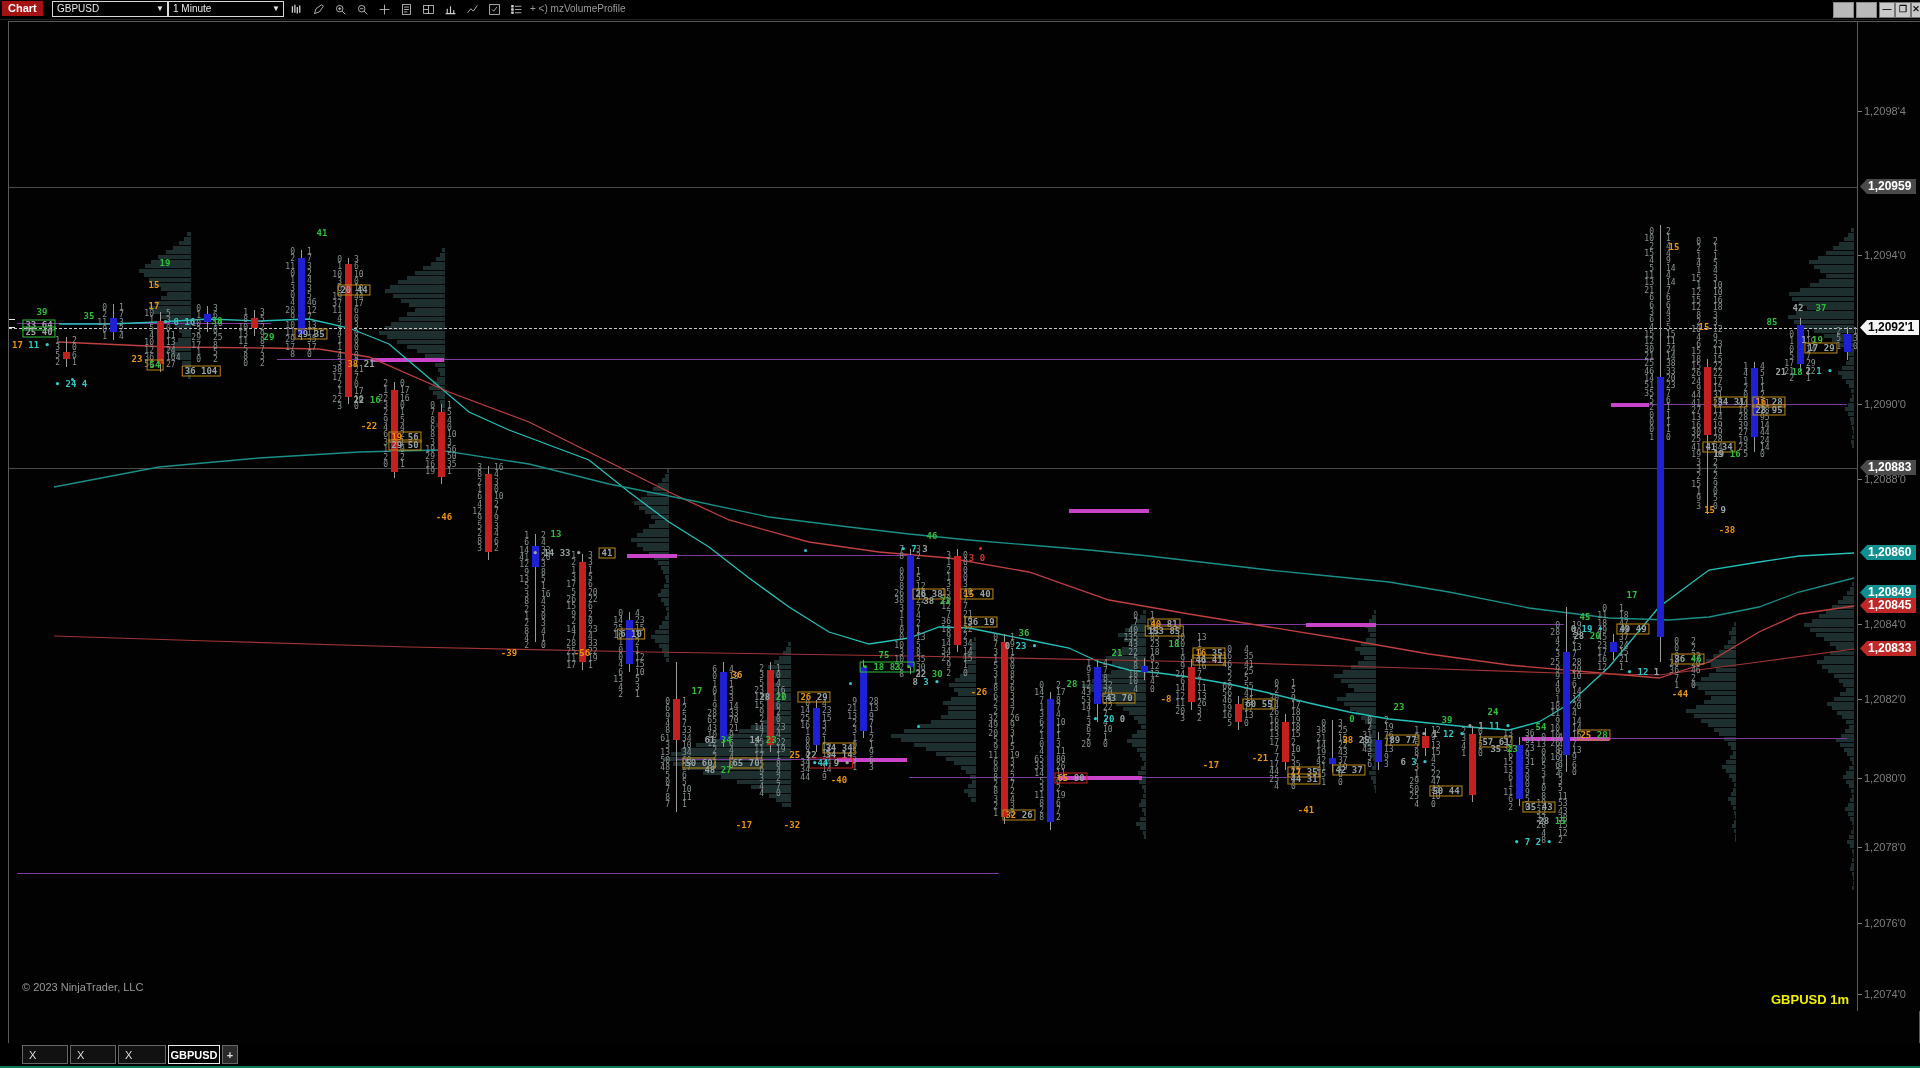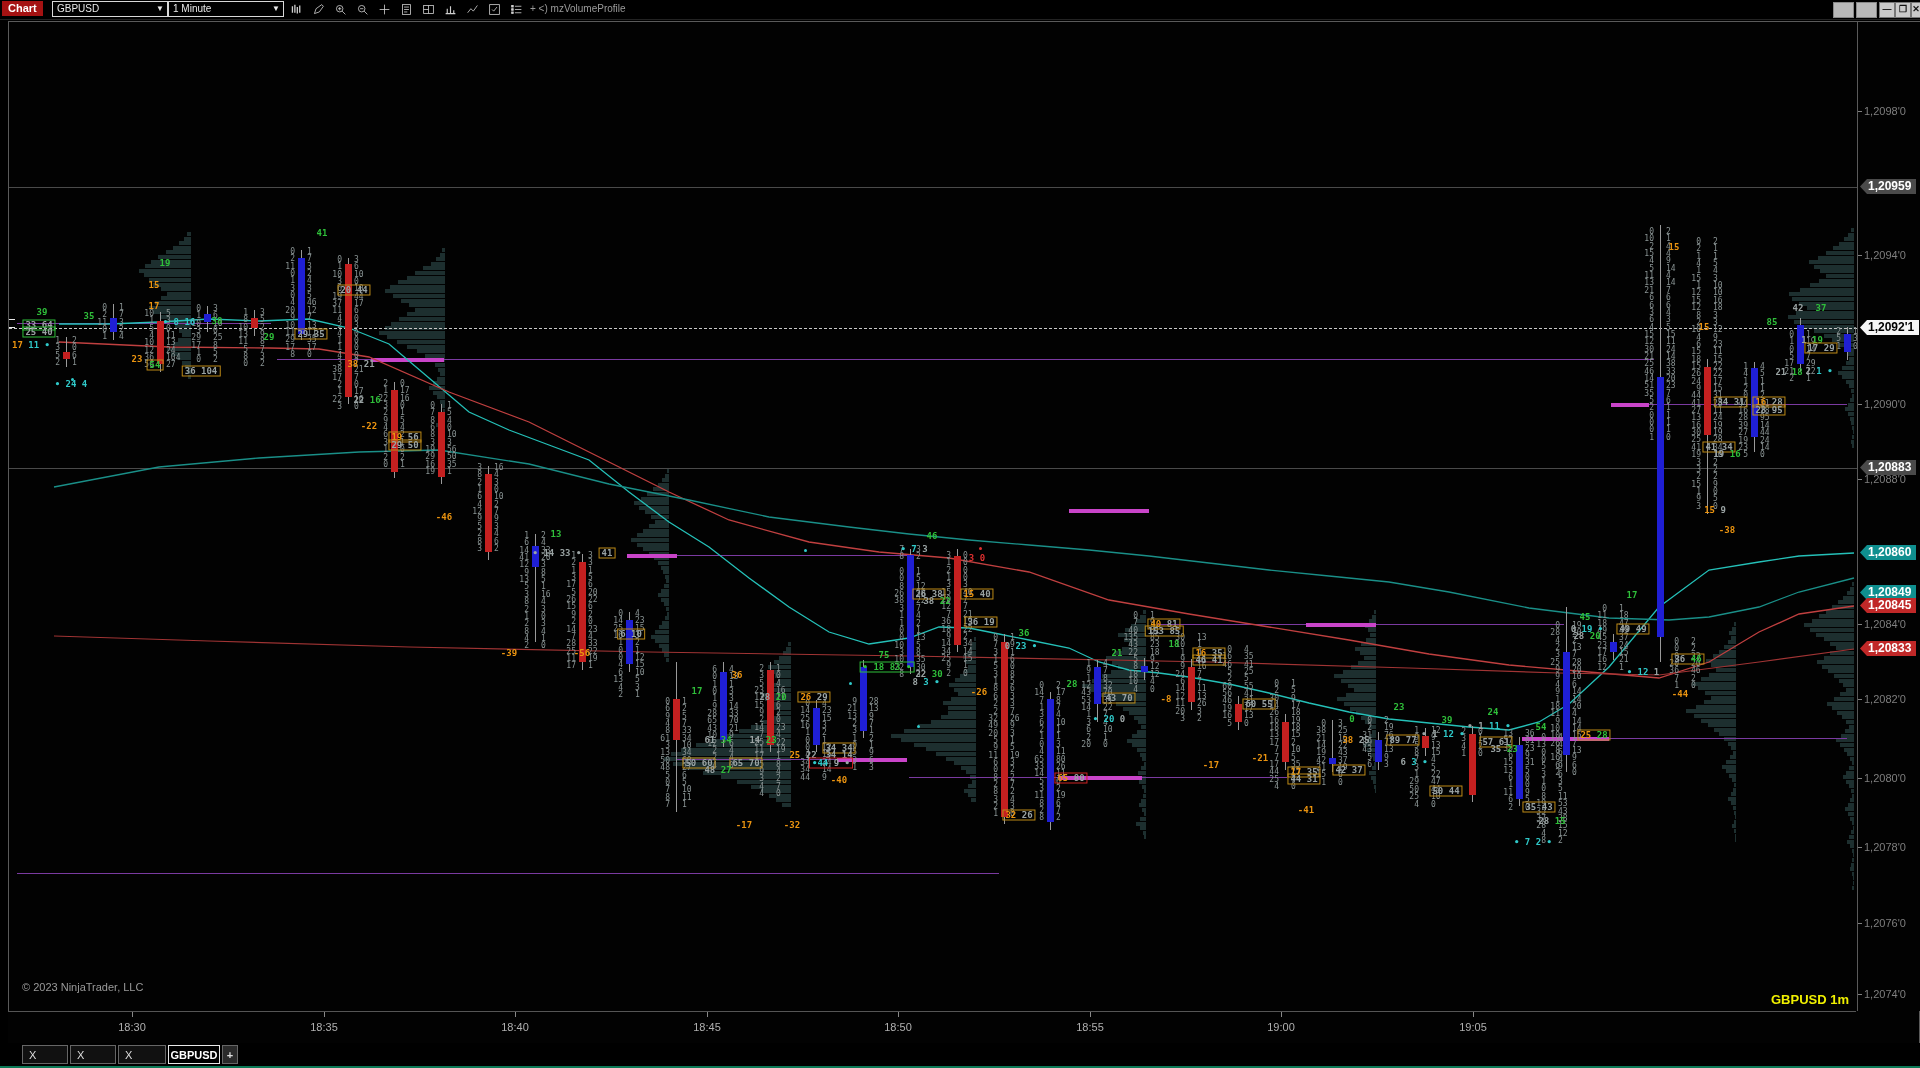--- a/index.html
+++ b/index.html
@@ -1868,21 +1868,21 @@
         <div style="position: absolute; left: 62px; top: 356px; width: 3px; height: 3px; border-radius: 50%; background: rgb(47, 201, 201);"></div>
         <div style="position: absolute; left: 840px; top: 660px; width: 3px; height: 3px; border-radius: 50%; background: rgb(47, 201, 201);"></div>
         <div style="position: absolute; left: 908px; top: 703px; width: 3px; height: 3px; border-radius: 50%; background: rgb(47, 201, 201);"></div>
         <div style="position: absolute; left: 0px; top: 297px; width: 6px; height: 1px; background: rgb(232, 232, 232);"></div>
         <div style="position: absolute; left: 0px; top: 305px; width: 6px; height: 1px; background: rgb(232, 232, 232);"></div>
         <div class="watermark" style="left: 1540px; top: 970px; width: 300px;">GBPUSD 1m</div>
         <div class="watermark" style="left: 1540px; top: 988px; width: 300px;">08.02.2023 19:04:19</div>
       </div>
     <div id="axis">
         <div class="axtick" style="top: 89px;"></div>
-        <div class="axlab" style="top: 89px;">1,2098'0</div>
+        <div class="axlab" style="top: 89px;">1,2098'4</div>
         <div class="axtick" style="top: 233px;"></div>
         <div class="axlab" style="top: 233px;">1,2094'0</div>
         <div class="axtick" style="top: 382px;"></div>
         <div class="axlab" style="top: 382px;">1,2090'0</div>
         <div class="axtick" style="top: 457px;"></div>
         <div class="axlab" style="top: 457px;">1,2088'0</div>
         <div class="axtick" style="top: 602px;"></div>
         <div class="axlab" style="top: 602px;">1,2084'0</div>
         <div class="axtick" style="top: 677px;"></div>
         <div class="axlab" style="top: 677px;">1,2082'0</div>
@@ -1897,38 +1897,20 @@
         <div class="badge" style="top: 165px; background: rgb(74, 74, 74); color: rgb(255, 255, 255);">1,20959</div>
         <div class="badge" style="top: 306px; background: rgb(245, 245, 245); color: rgb(0, 0, 0);">1,2092'1</div>
         <div class="badge" style="top: 446px; background: rgb(74, 74, 74); color: rgb(255, 255, 255);">1,20883</div>
         <div class="badge" style="top: 531px; background: rgb(15, 143, 143); color: rgb(255, 255, 255);">1,20860</div>
         <div class="badge" style="top: 571px; background: rgb(15, 143, 143); color: rgb(255, 255, 255);">1,20849</div>
         <div class="badge" style="top: 584px; background: rgb(192, 40, 40); color: rgb(255, 255, 255);">1,20845</div>
         <div class="badge" style="top: 627px; background: rgb(192, 40, 40); color: rgb(255, 255, 255);">1,20833</div>
       </div>
   </div>
 
-  <div id="taxis">
-      <div class="ttick" style="left: 124px;"></div>
-      <div class="tlab" style="left: 124px;">18:30</div>
-      <div class="ttick" style="left: 316px;"></div>
-      <div class="tlab" style="left: 316px;">18:35</div>
-      <div class="ttick" style="left: 507px;"></div>
-      <div class="tlab" style="left: 507px;">18:40</div>
-      <div class="ttick" style="left: 699px;"></div>
-      <div class="tlab" style="left: 699px;">18:45</div>
-      <div class="ttick" style="left: 890px;"></div>
-      <div class="tlab" style="left: 890px;">18:50</div>
-      <div class="ttick" style="left: 1082px;"></div>
-      <div class="tlab" style="left: 1082px;">18:55</div>
-      <div class="ttick" style="left: 1273px;"></div>
-      <div class="tlab" style="left: 1273px;">19:00</div>
-      <div class="ttick" style="left: 1465px;"></div>
-      <div class="tlab" style="left: 1465px;">19:05</div>
-    </div>
   <div id="copyright">© 2023 NinjaTrader, LLC</div>
 
   <div id="tabs">
       <div class="tab" style="left: 22px; width: 46px;">X</div>
       <div class="tab" style="left: 70px; width: 46px;">X</div>
       <div class="tab" style="left: 118px; width: 48px;">X</div>
       <div class="tab active" style="left: 168px; width: 52px;">GBPUSD</div>
       <div class="tab plus" style="left: 222px; width: 16px;">+</div>
     </div>
   <div id="statusline"></div>

